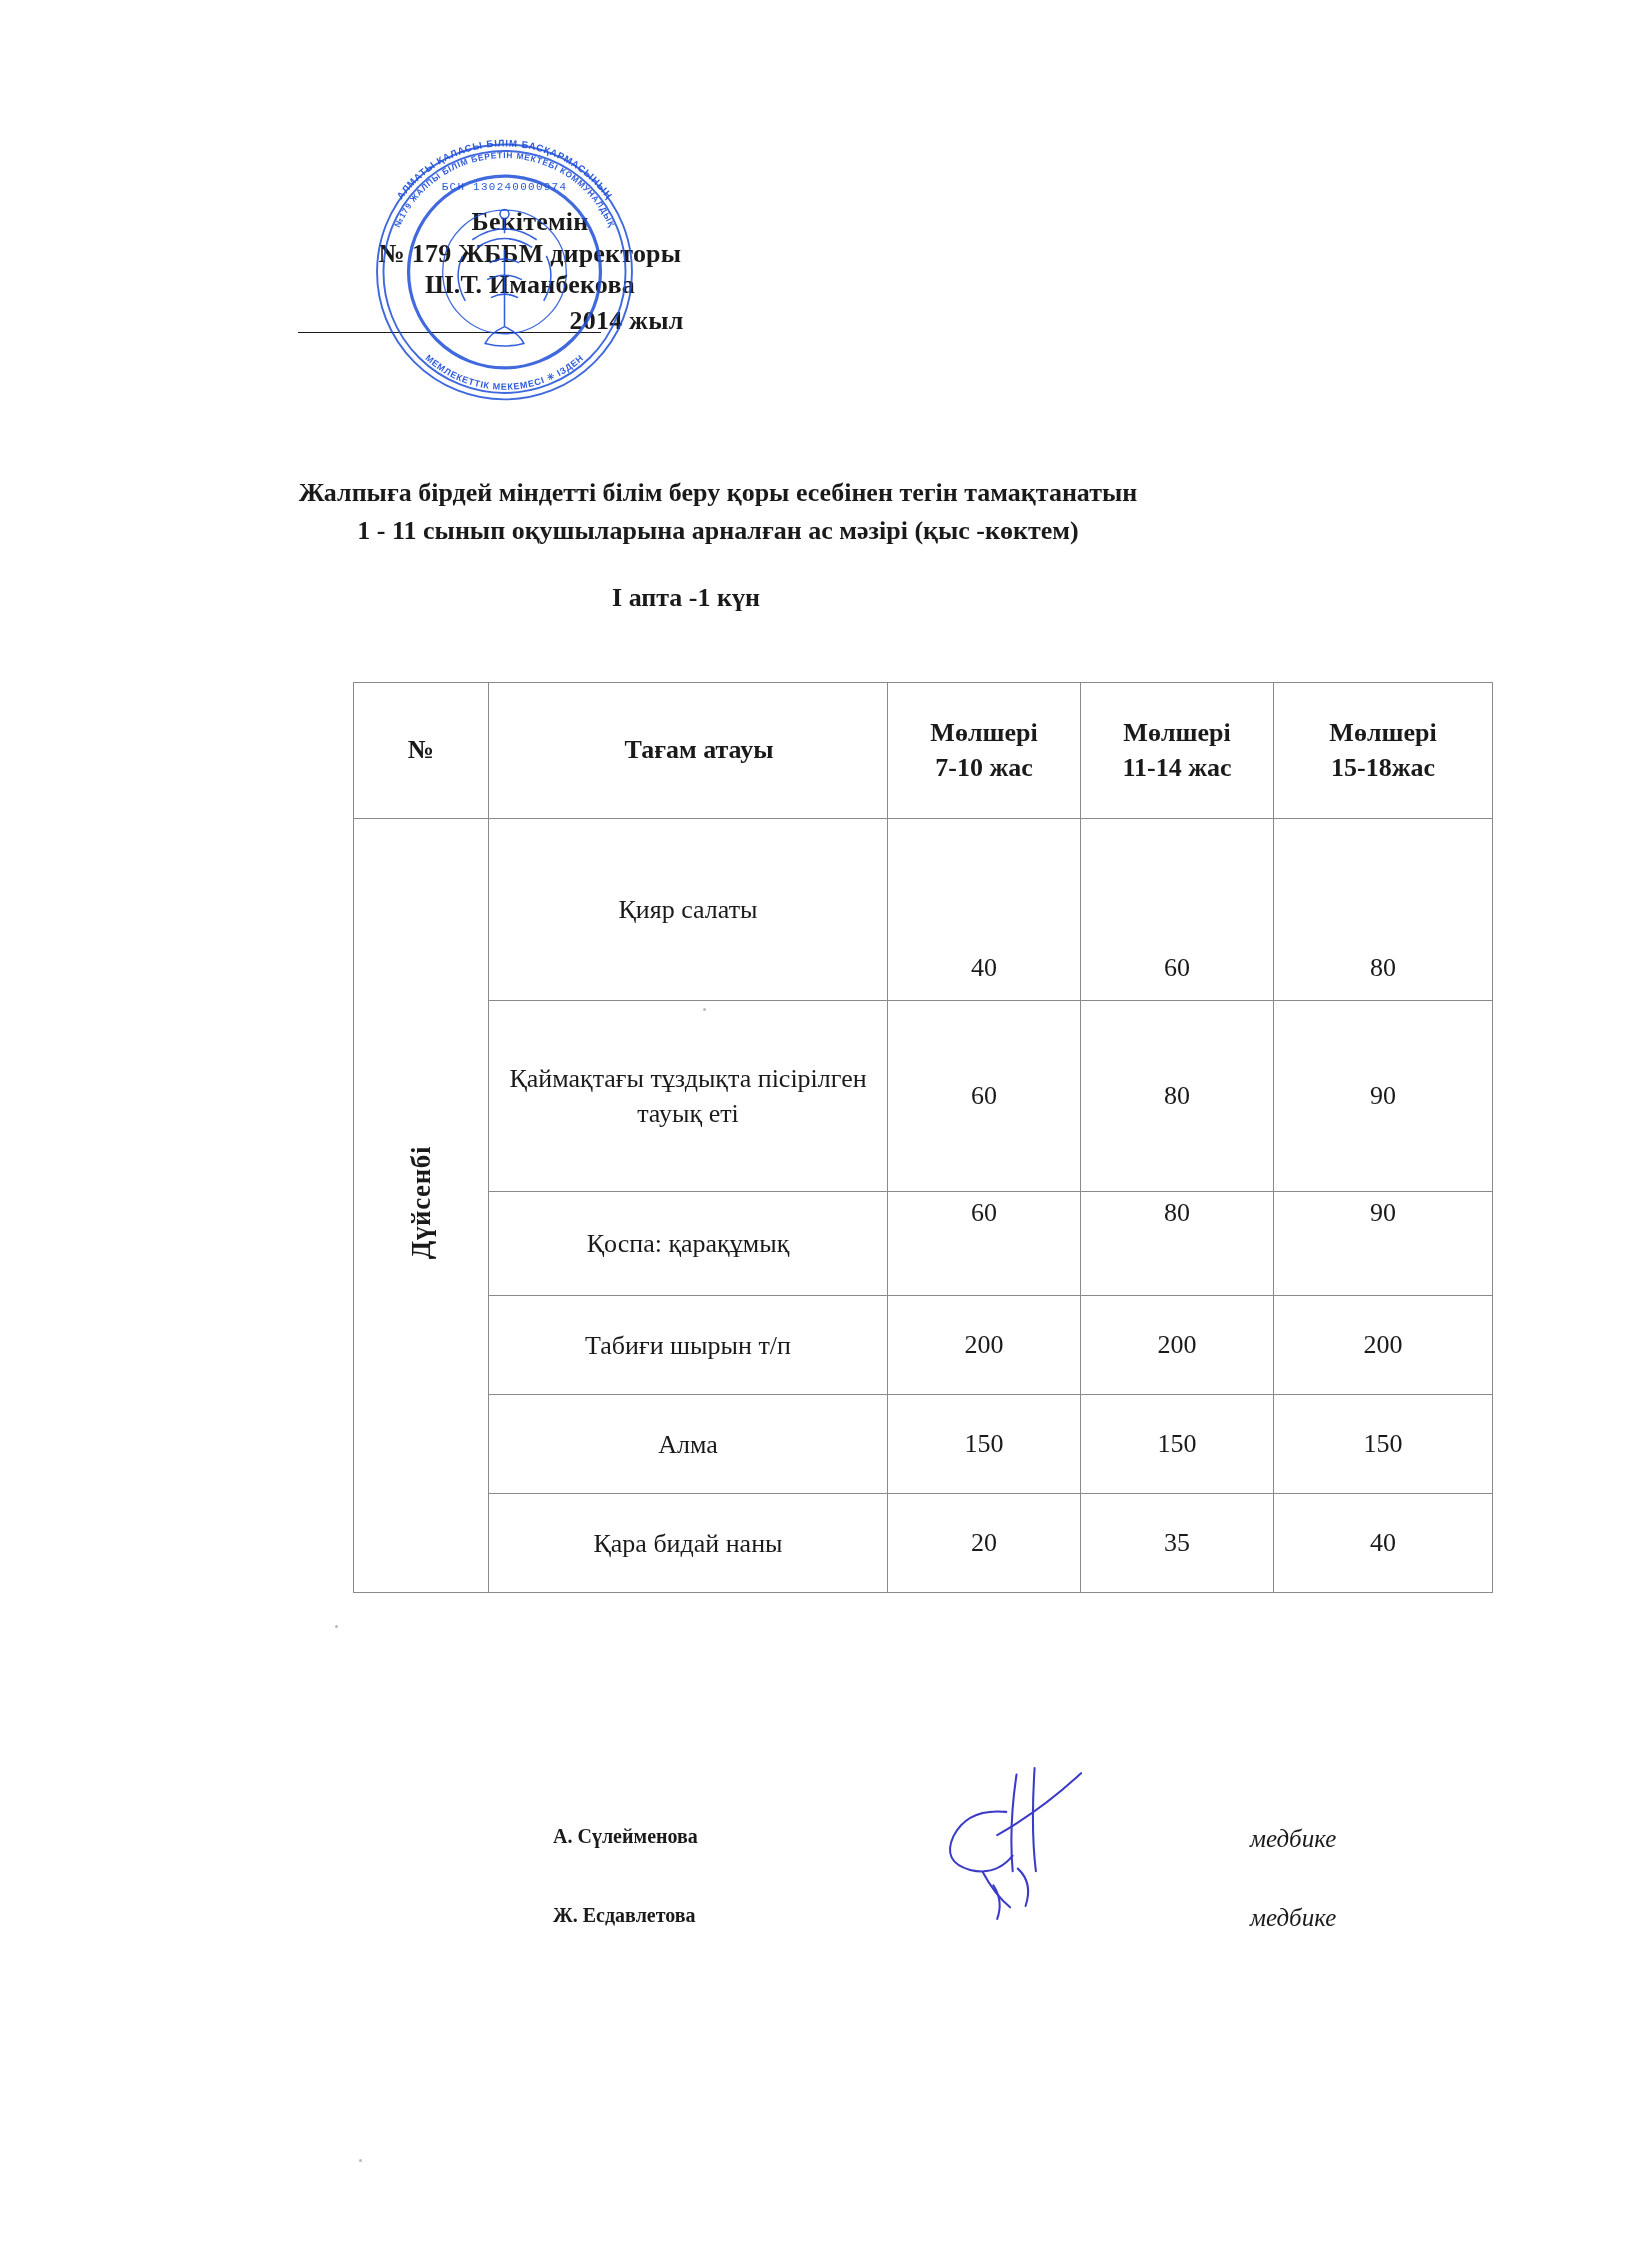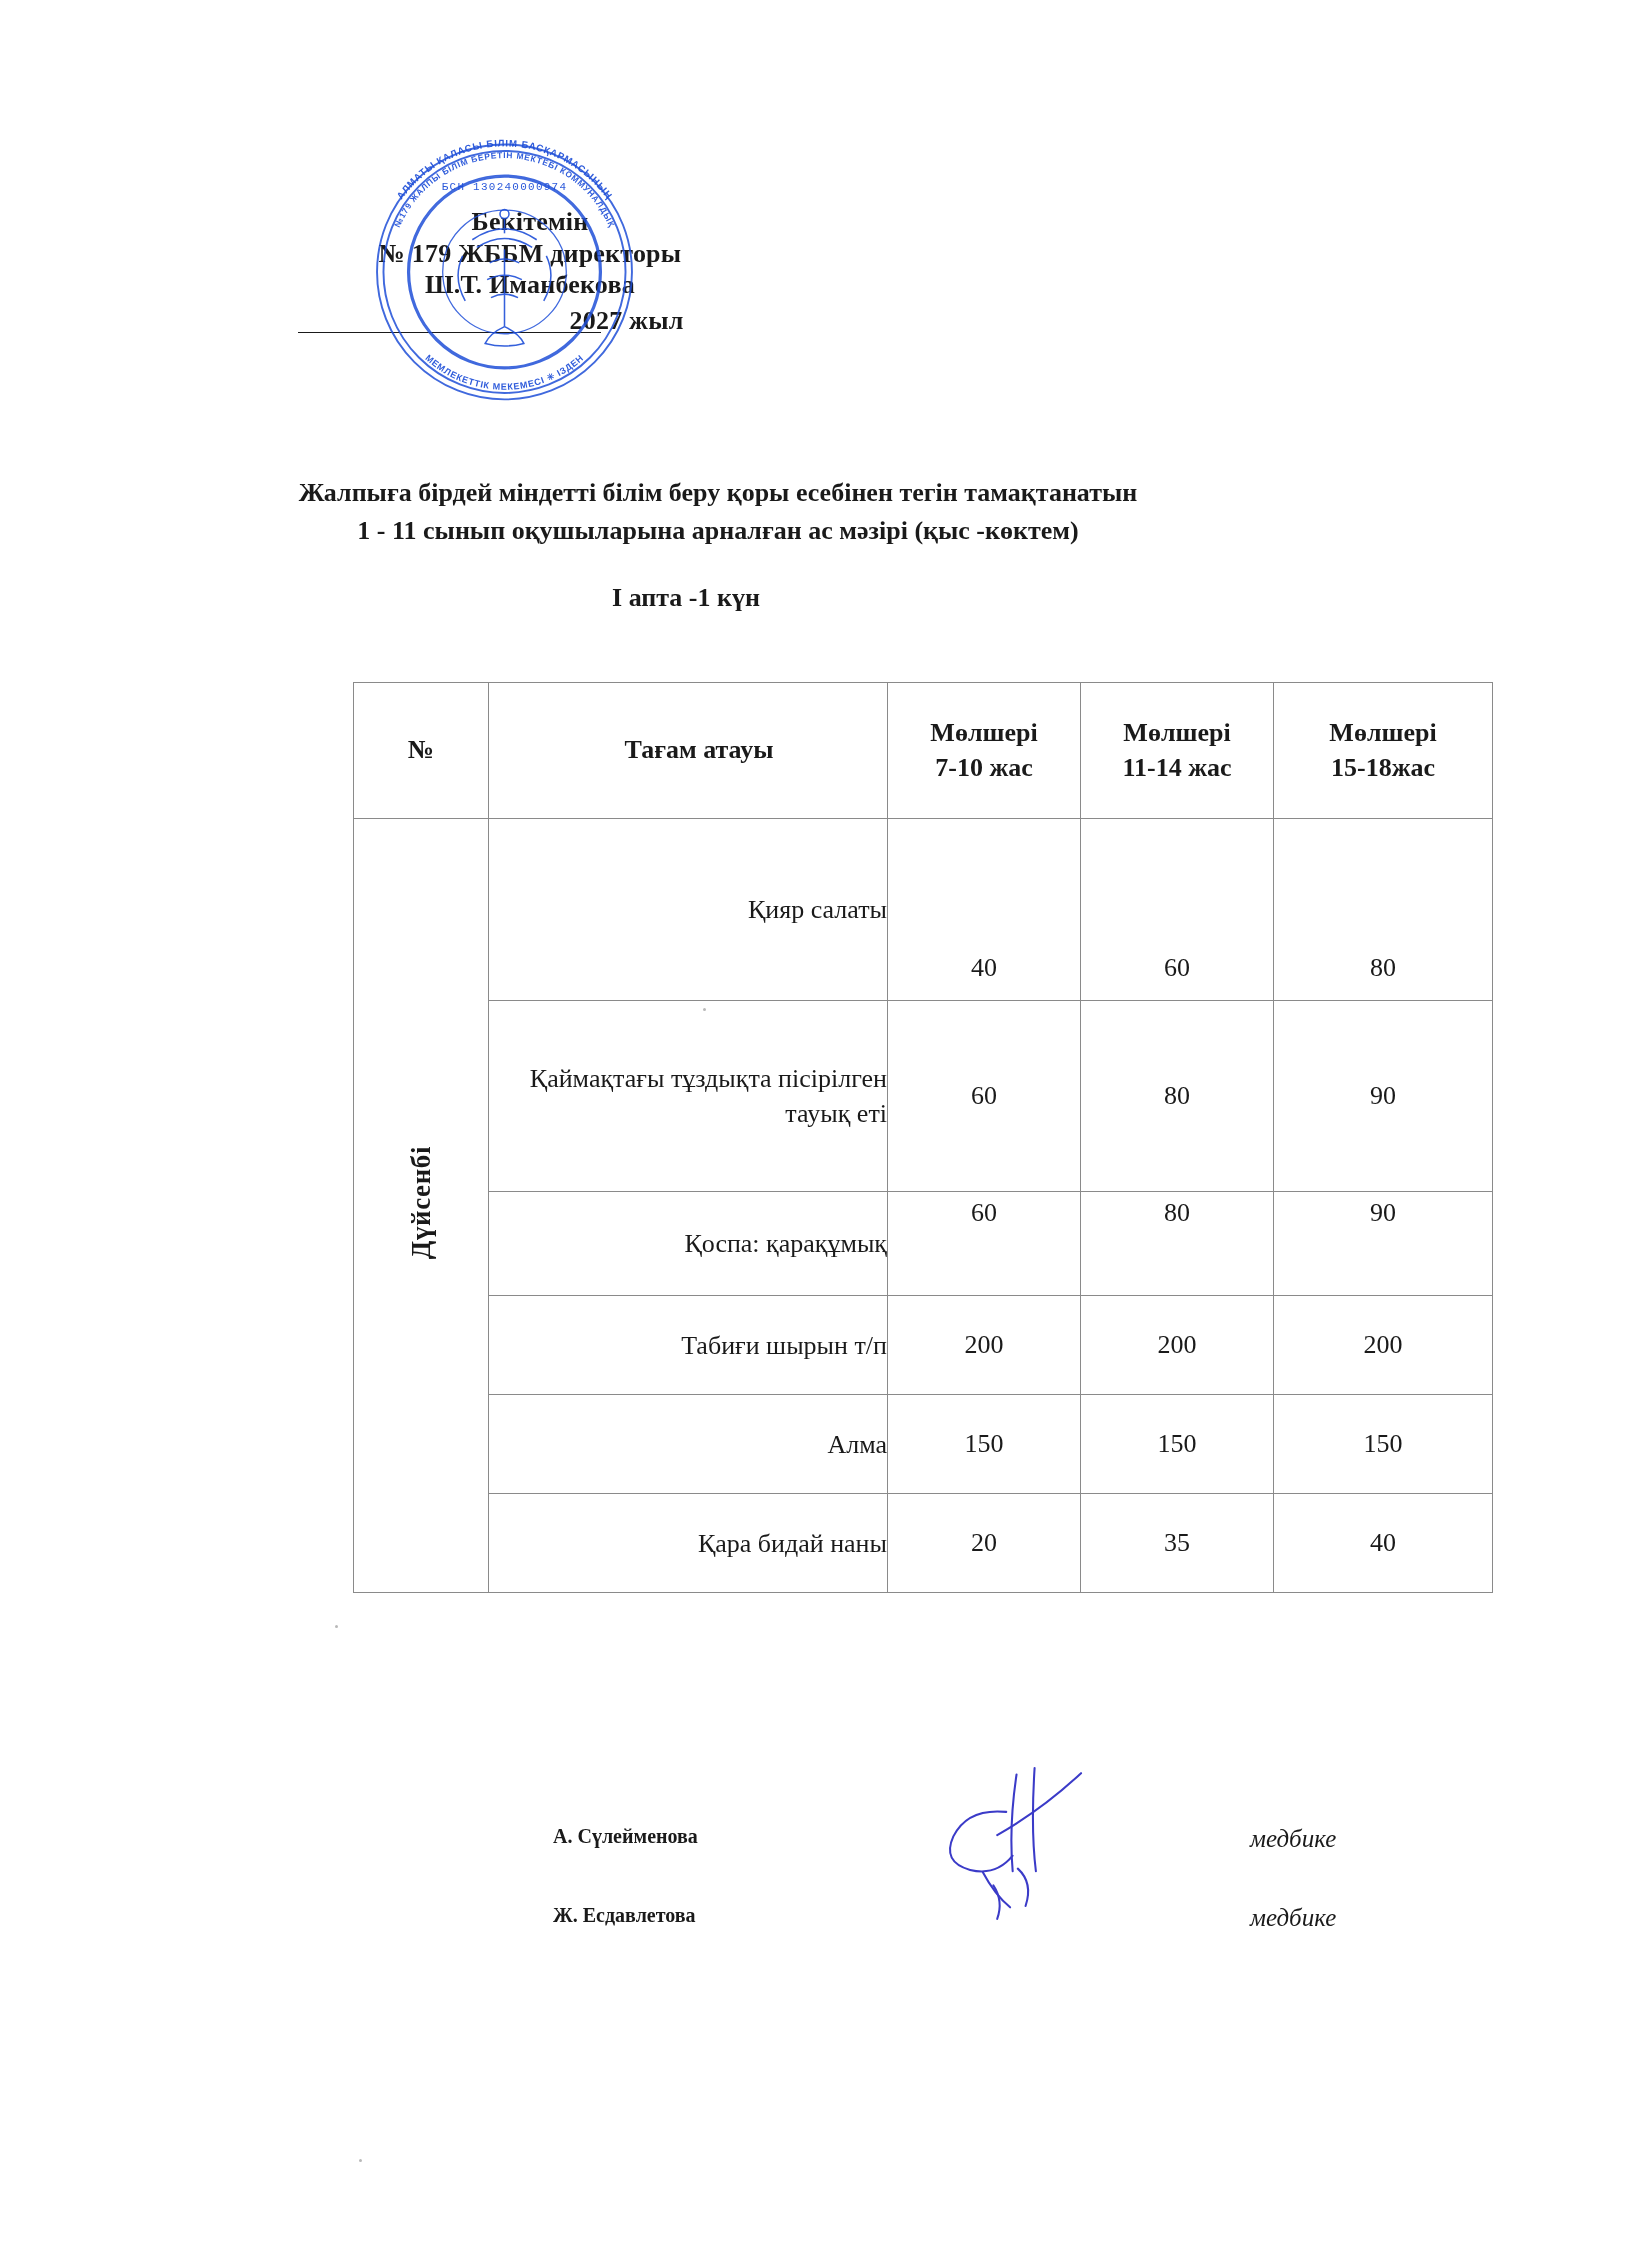--- a/index.html
+++ b/index.html
@@ -126,21 +126,21 @@
   .day-rot {
     writing-mode: vertical-rl;
     transform: rotate(180deg);
     font-weight: bold;
     font-size: 27px;
     letter-spacing: 0.6px;
     display: inline-block;
   }
 
   td.dish {
-    text-align: right;
+    text-align: center;
     padding: 11.6px 6.4px 11.6px 22px;
     line-height: 1.35;
   }
   td.qty {
     text-align: center;
     margin-top: 20px;
   }
   td.qty.low { vertical-align: bottom; padding-bottom: 17px; }
   td.qty.top { vertical-align: top; padding-top: 6.4px; }
 
@@ -189,21 +189,21 @@
 </style>
 </head>
 <body>
 
 <div class="page">
 
   <div class="approval">
     <div>Бекітемін</div>
     <div>№ 179 ЖББМ  директоры</div>
     <div>Ш.Т. Иманбекова</div>
-    <div class="year-line">2027 жыл</div>
+    <div class="year-line">2014 жыл</div>
   </div>
   <div class="approval-rule"></div>
 
   <div class="stamp">
     <svg viewBox="0 0 510 480" width="329" height="309" aria-hidden="true">
       <defs>
         <path id="arcTop" d="M 60,250 A 195,195 0 0 1 450,250"></path>
         <path id="arcTop2" d="M 78,250 A 177,177 0 0 1 432,250"></path>
         <path id="arcBot" d="M 72,250 A 183,183 0 0 0 438,250"></path>
         <path id="arcBot2" d="M 96,250 A 159,159 0 0 0 414,250"></path>

